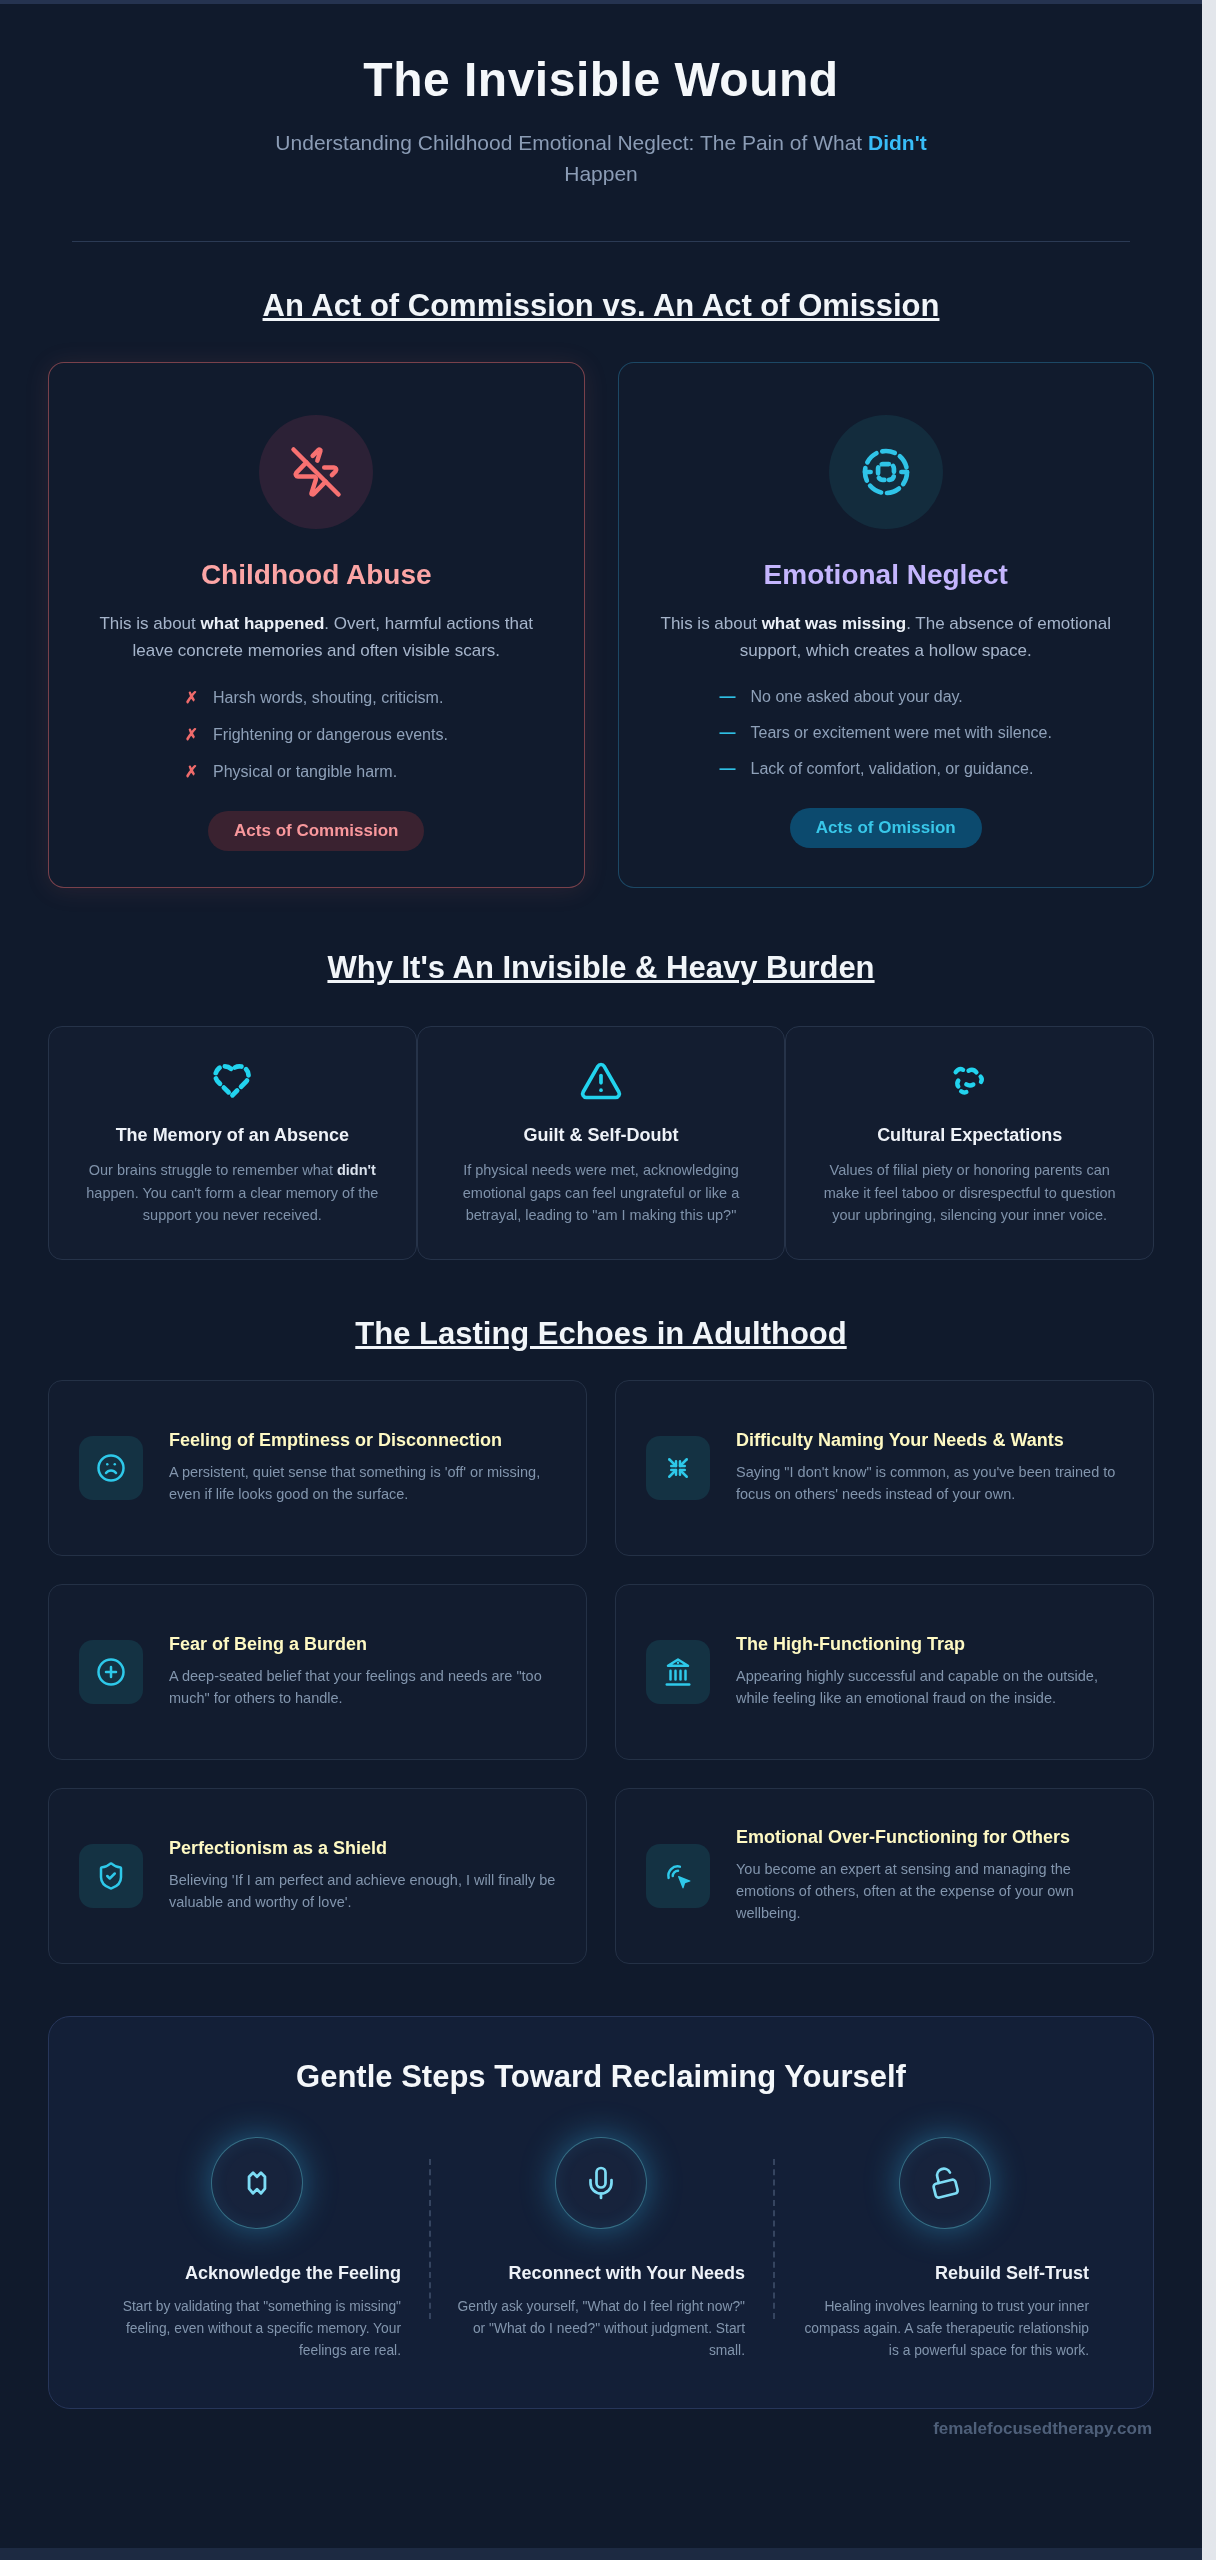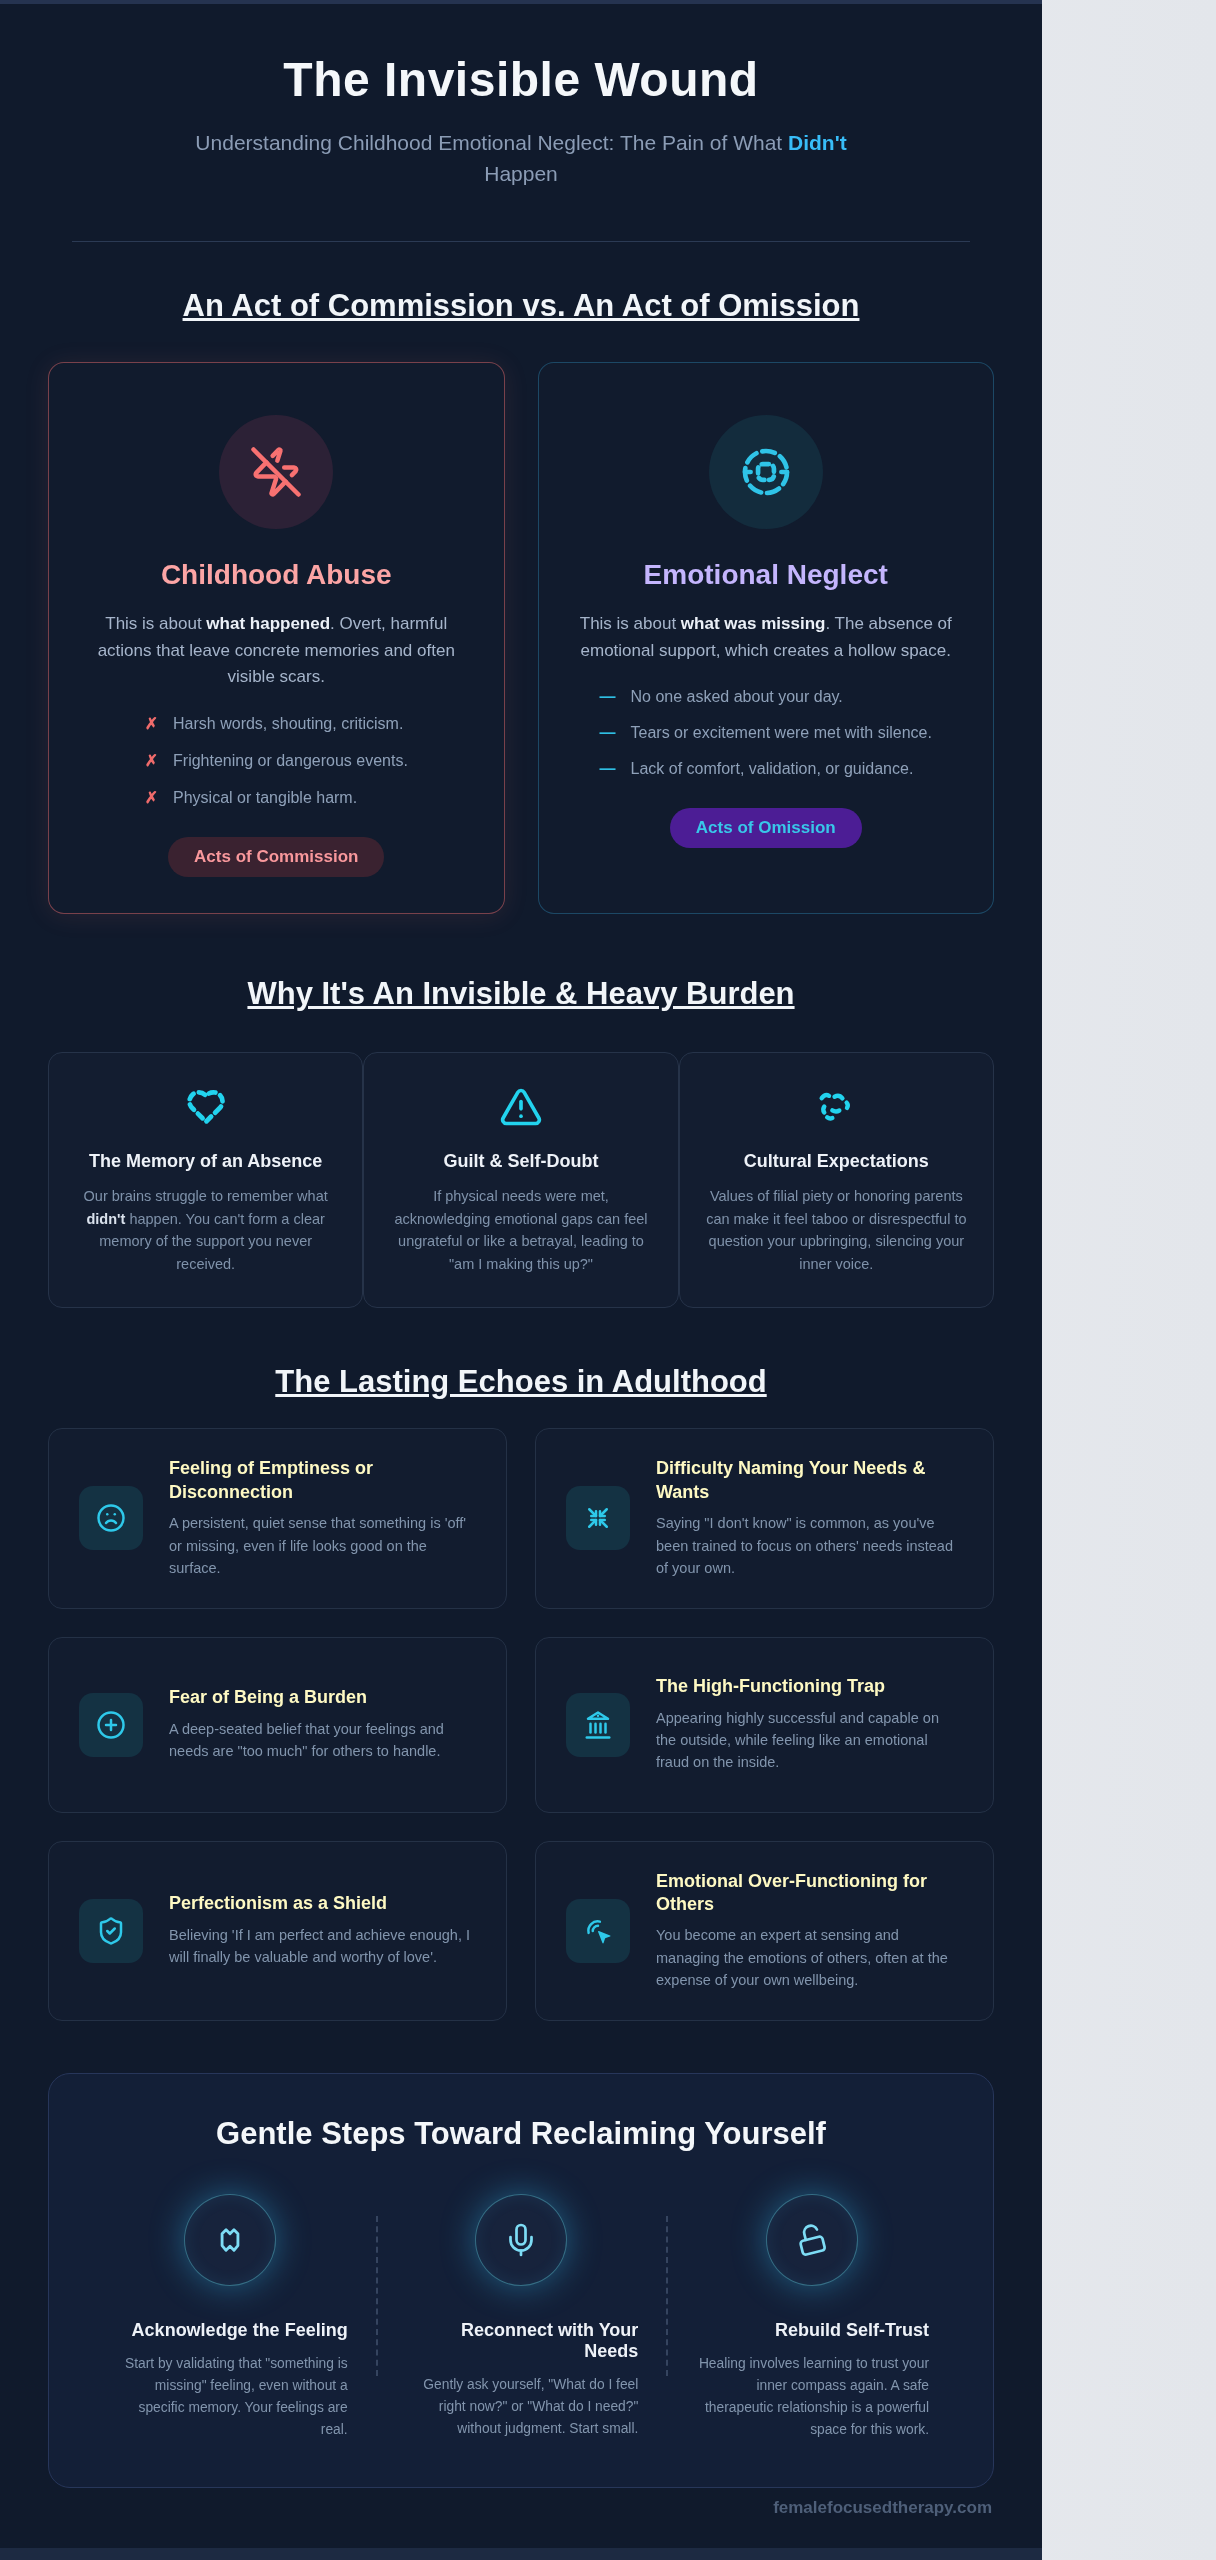--- a/index.html
+++ b/index.html
@@ -3,21 +3,21 @@
 <meta charset="utf-8">
 <style>
   * { box-sizing: border-box; }
   html,body { margin:0; padding:0; }
   body {
     width:1216px; height:2560px; overflow:hidden;
     background:linear-gradient(90deg,#eef0f3 0%,#e3e6eb 100%);
     font-family:"Liberation Sans", sans-serif;
   }
   .app {
-    position:relative; width:1042px; height:2560px;
+    position:relative; width:1202px; height:2560px;
     background:#101a2c; overflow:hidden;
   }
   .topstrip { height:4px; background:#253350; }
   .container { padding:0 48px; }
 
   
   h1.page-title {
     margin:48px 0 0; text-align:center; color:#f4f7fa;
     font-size:48px; font-weight:700; letter-spacing:.5px;
   }
@@ -50,21 +50,21 @@
   .compare-desc strong { color:#ebf0f7; }
   .compare-list { list-style:none; margin:24px auto 0; padding:0; display:table; text-align:left; }
   .compare-list li { display:flex; gap:15px; align-items:baseline;
     font-size:16px; color:#8fa1b9; margin-top:18px; }
   .compare-list li:first-child { margin-top:0; }
   .bullet-x { color:#ef6b6b; font-weight:700; font-size:16px; }
   .bullet-dash { color:#2fbfe3; font-weight:700; font-size:16px; }
   .badge { display:inline-block; margin-top:30px; padding:10px 26px; border-radius:999px;
     font-size:17px; font-weight:700; }
   .badge.commission { background:#3a2230; color:#f9989c; }
-  .badge.omission   { background:#4c1d95; color:#38c7e9; }
+  .badge.omission   { background:#0c4a6e; color:#38c7e9; }
 
   
   .burden-grid { display:grid; grid-template-columns:1fr 1fr 1fr; margin-top:40px; }
   .burden-card { background:#131d30; border:1px solid #263349; border-radius:14px;
     padding:32px 24px; text-align:center; }
   .burden-icon { color:#22d3ee; }
   .burden-title { margin:20px auto 0; max-width:240px; font-size:18px; font-weight:700; color:#eef2f8; line-height:1.35; }
   .burden-text { margin:12px auto 0; max-width:300px; font-size:14.5px; line-height:1.55; color:#7f92aa; }
   .burden-text strong { color:#d9e1ec; }
 

